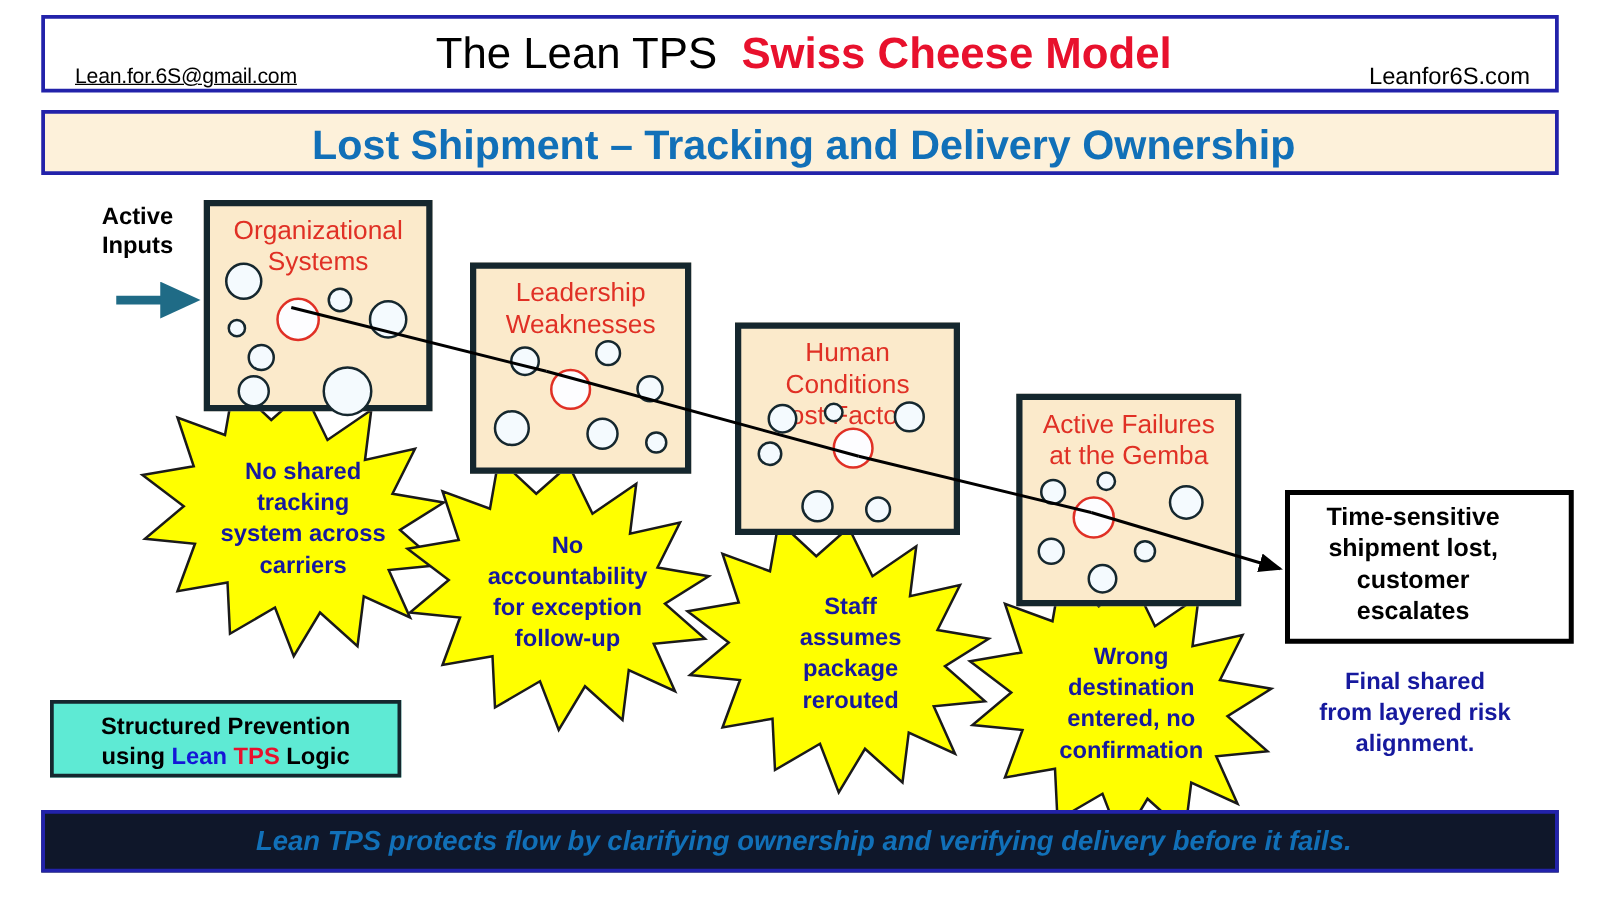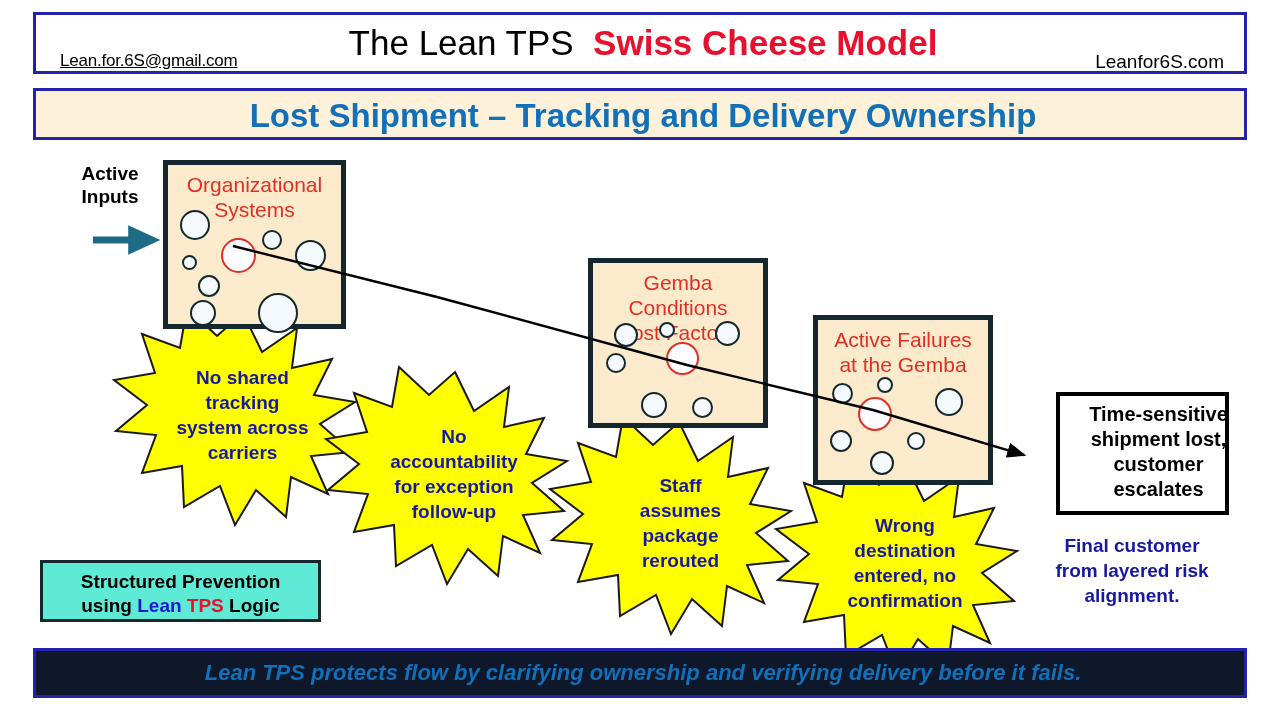--- a/index.html
+++ b/index.html
@@ -66,22 +66,22 @@
     color:#e03025;font-size:21px;line-height:25px;font-weight:400;
   }
   .hole{
     position:absolute;border-radius:50%;background:#f4fafe;
     border:2px solid #15272e;box-sizing:border-box;
   }
   .hole.aligned{border:2px solid #e03025;background:#fdfdff;}
 
   
   #outcome-box{
-    position:absolute;left:1028px;top:392px;width:173px;height:123px;
-    background:#ffffff;border:4px solid #000000;box-sizing:border-box;margin-left:28px;
+    position:absolute;left:1028px;top:392px;width:231px;height:123px;
+    background:#ffffff;border:4px solid #000000;box-sizing:border-box;
   }
   #outcome-text{
     position:absolute;left:0;top:6px;width:197px;text-align:center;
     font-size:20px;font-weight:bold;color:#000000;line-height:25px;
   }
   #outcome-caption{
     position:absolute;left:1018px;top:533px;width:228px;text-align:center;
     font-size:19px;font-weight:bold;color:#16199e;line-height:25px;
   }
 
@@ -180,24 +180,37 @@
     <div class="hole" style="left:12px;top:45px;width:30px;height:30px;"></div>
     <div class="hole" style="left:14px;top:90px;width:15px;height:15px;"></div>
     <div class="hole" style="left:30px;top:110px;width:22px;height:22px;"></div>
     <div class="hole" style="left:22px;top:135px;width:26px;height:26px;"></div>
     <div class="hole" style="left:94px;top:65px;width:20px;height:20px;"></div>
     <div class="hole" style="left:127px;top:75px;width:31px;height:31px;"></div>
     <div class="hole" style="left:90px;top:128px;width:40px;height:40px;"></div>
     <div class="hole aligned" style="left:53px;top:73px;width:35px;height:35px;"></div>
   </div>
 
+  <div class="slice" id="slice-2" style="left:376px;top:210px;width:177px;height:169px;">
+    <div class="slice-title">
+      <span>Leadership</span><br>
+      <span>Weaknesses</span>
+    </div>
+    <div class="hole" style="left:27px;top:62px;width:24px;height:24px;"></div>
+    <div class="hole" style="left:95px;top:57px;width:21px;height:21px;"></div>
+    <div class="hole" style="left:128px;top:85px;width:22px;height:22px;"></div>
+    <div class="hole" style="left:14px;top:113px;width:29px;height:29px;"></div>
+    <div class="hole" style="left:88px;top:119px;width:26px;height:26px;"></div>
+    <div class="hole" style="left:135px;top:130px;width:18px;height:18px;"></div>
+    <div class="hole aligned" style="left:59px;top:80px;width:33px;height:33px;"></div>
+  </div>
 
   <div class="slice" id="slice-3" style="left:588px;top:258px;width:180px;height:170px;">
     <div class="slice-title">
-      <span>Gemba Conditions</span><br>
+      <span>Human Conditions</span><br>
       <span>Lost Factors</span>
     </div>
     <div class="hole" style="left:21px;top:60px;width:24px;height:24px;"></div>
     <div class="hole" style="left:66px;top:59px;width:16px;height:16px;"></div>
     <div class="hole" style="left:122px;top:58px;width:25px;height:25px;"></div>
     <div class="hole" style="left:13px;top:90px;width:20px;height:20px;"></div>
     <div class="hole" style="left:48px;top:129px;width:26px;height:26px;"></div>
     <div class="hole" style="left:99px;top:134px;width:21px;height:21px;"></div>
     <div class="hole aligned" style="left:73px;top:79px;width:33px;height:33px;"></div>
   </div>
@@ -254,21 +267,21 @@
 
   <div id="outcome-box">
     <div id="outcome-text">
       <span>Time-sensitive</span><br>
       <span>shipment lost,</span><br>
       <span>customer</span><br>
       <span>escalates</span>
     </div>
   </div>
   <div id="outcome-caption">
-    <span>Final customer</span><br>
+    <span>Final shared</span><br>
     <span>from layered risk</span><br>
     <span>alignment.</span>
   </div>
 
   <div id="prevention-box">
     <div id="prevention-text">
       <span>Structured Prevention</span><br>
       <span>using </span><span class="t-blue">Lean</span><span>&nbsp;</span><span class="t-red">TPS</span><span> Logic</span>
     </div>
   </div>

